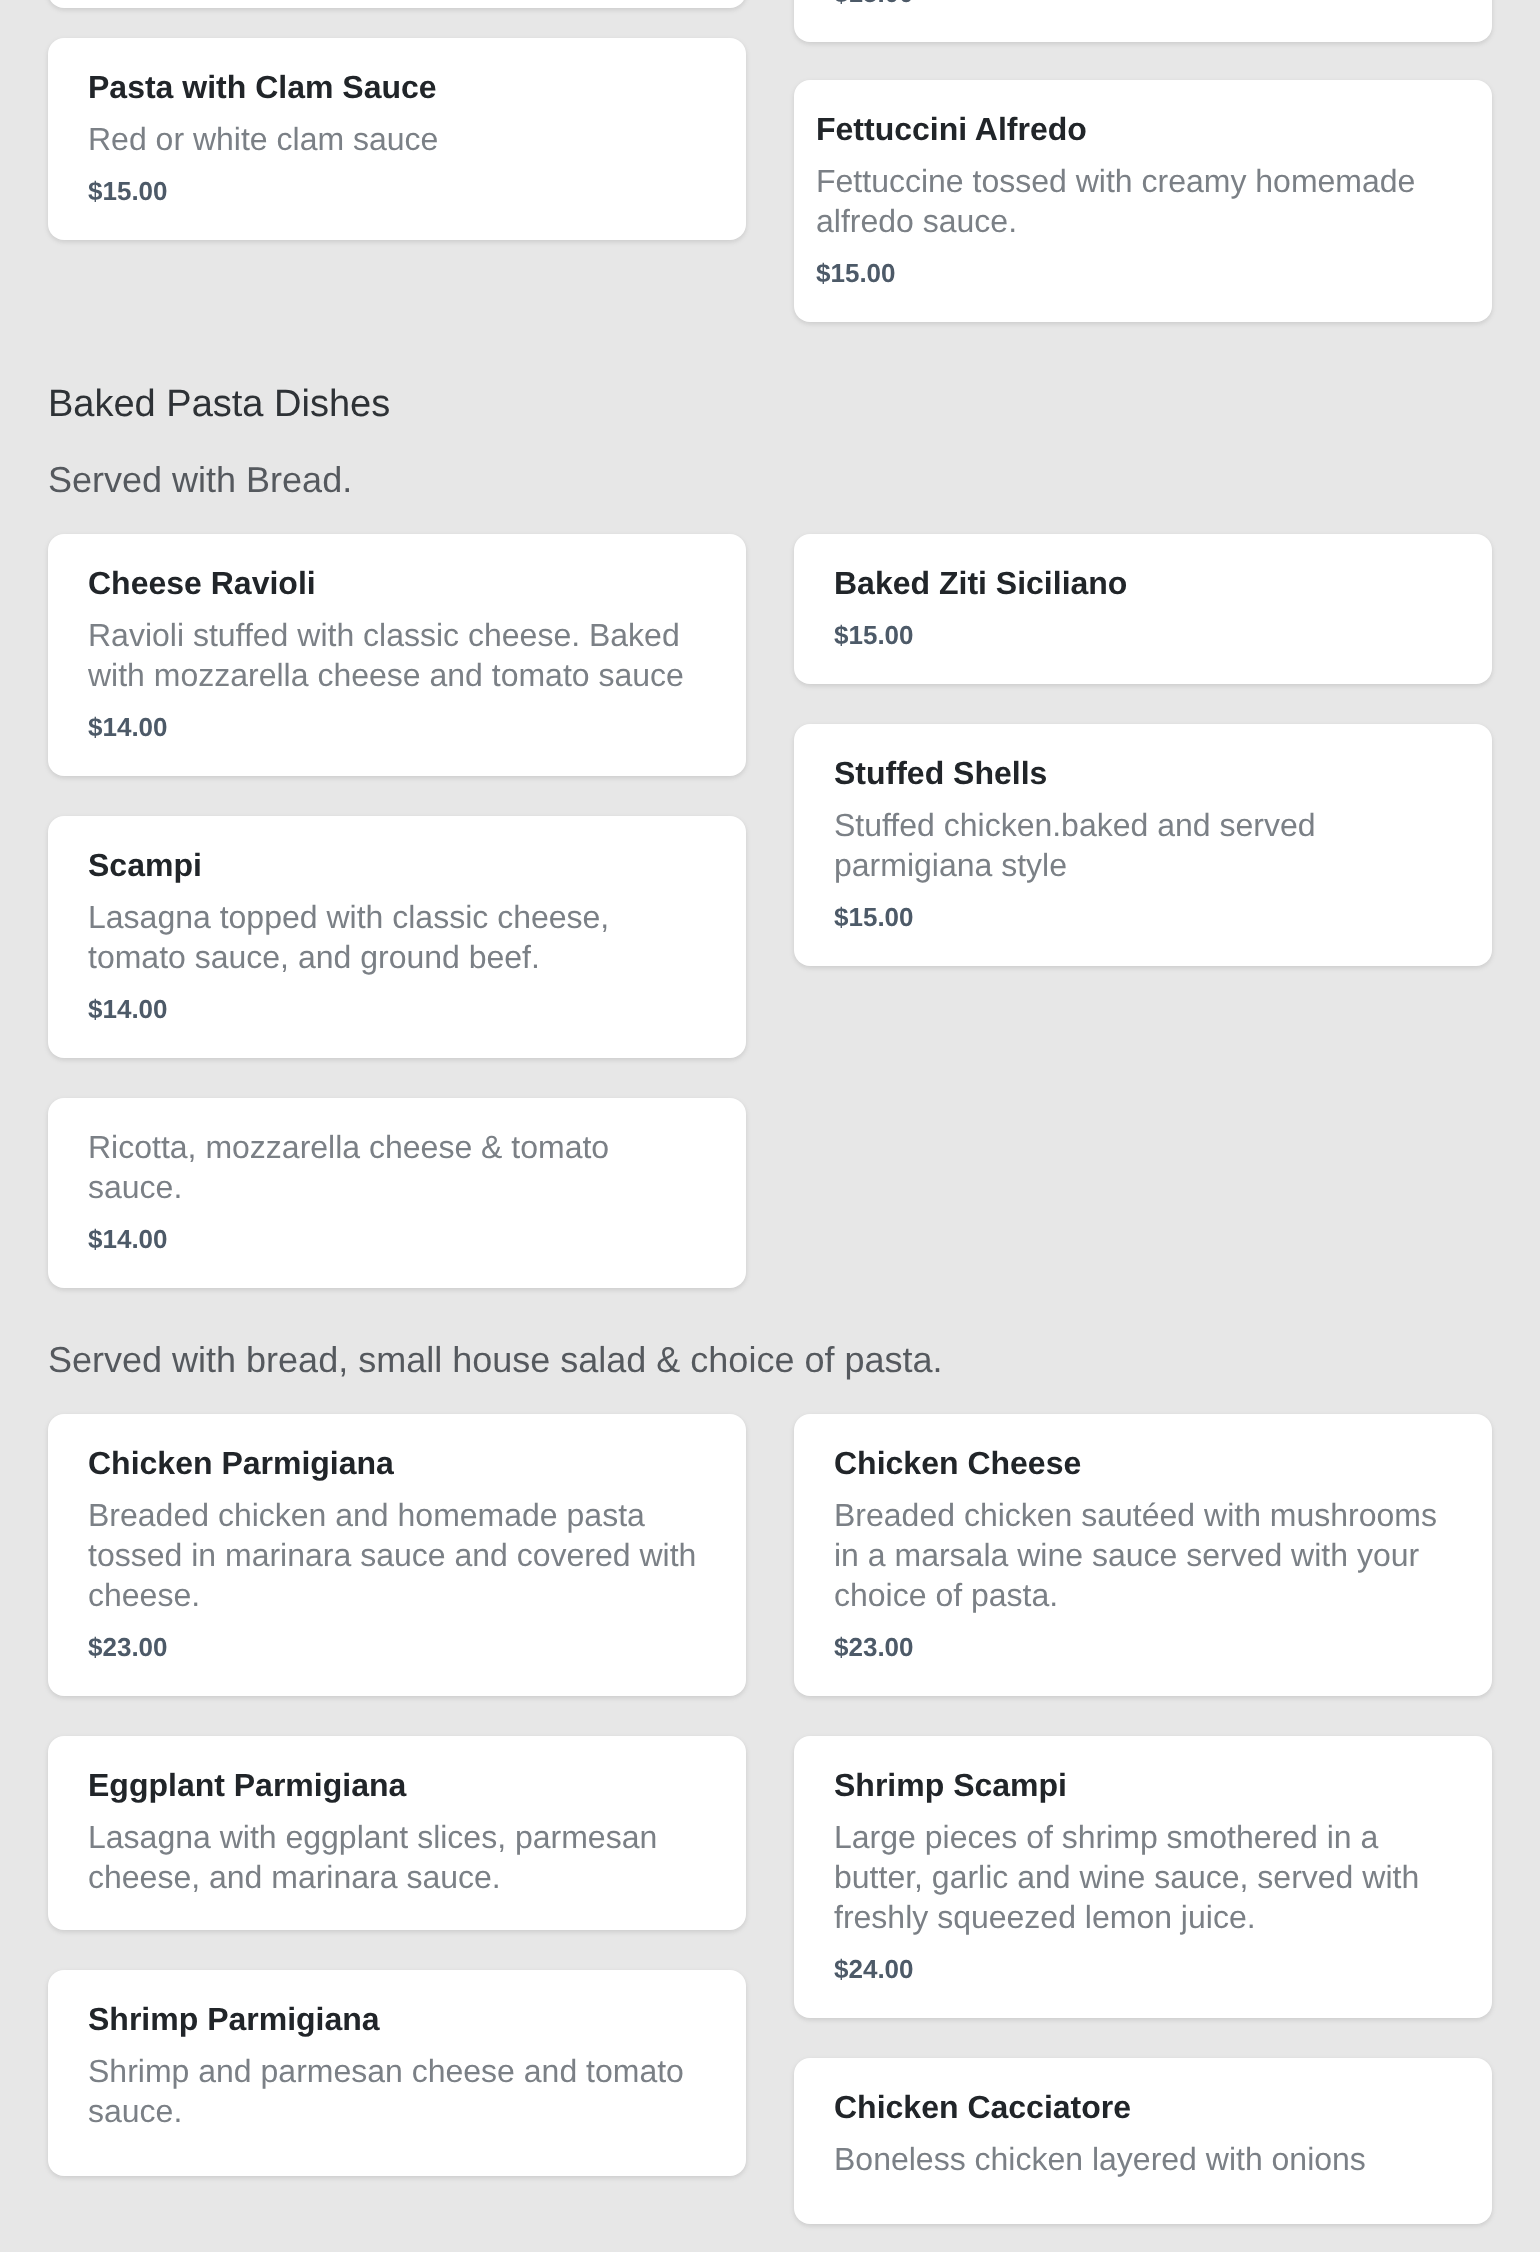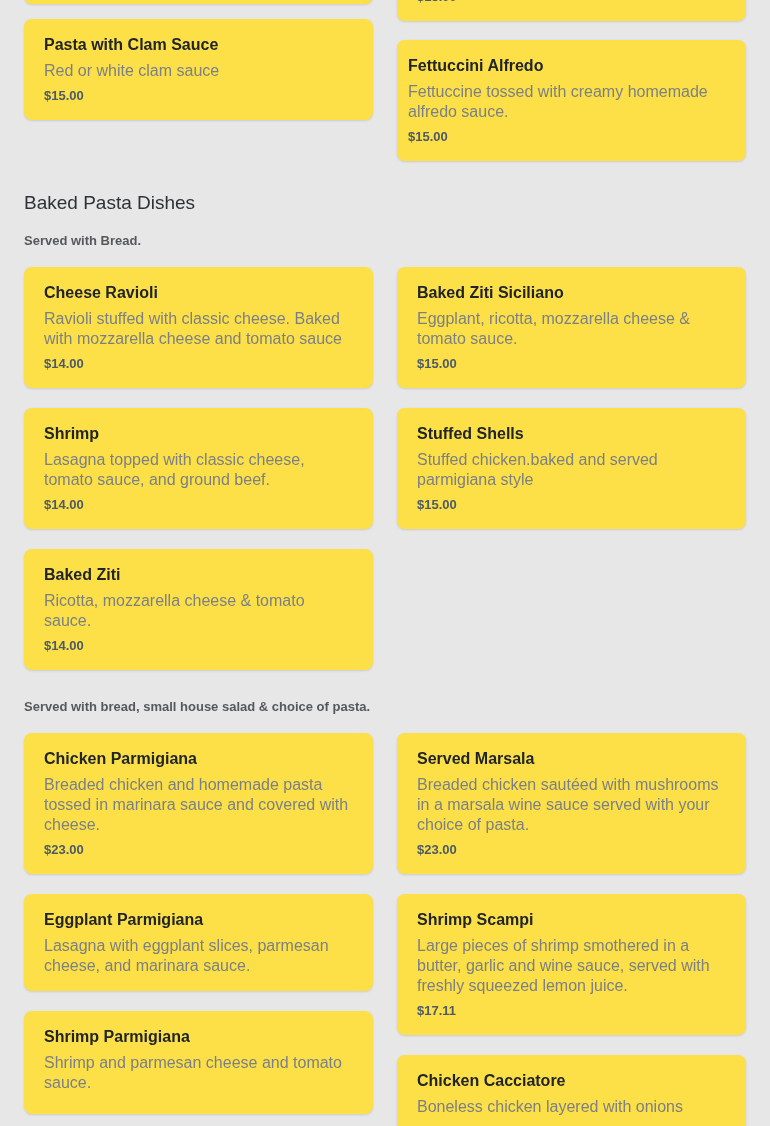--- a/index.html
+++ b/index.html
@@ -11,21 +11,21 @@
     background: #e7e7e7;
     font-family: "Liberation Sans", sans-serif;
   }
   .page { padding: 0 24px; }
 
   
   .cols { display: flex; gap: 24px; align-items: flex-start; }
   .col  { flex: 1 1 0; min-width: 0; }
 
   .card {
-    background: #fde047;
+    background: #ffffff;
     border-radius: 8px;
     padding: 16px 20px 15px;
     box-shadow: 0 1px 3px rgba(0,0,0,0.07), 0 1px 2px rgba(0,0,0,0.05);
   }
   .col .card + .card { margin-top: 20px; }
 
   .card h3 {
     margin: 0 0 6px;
     font-size: 16px;
     line-height: 20px;
@@ -57,23 +57,23 @@
   .menu-section { margin-top: 26px; }
   .menu-section h2 {
     margin: 0 0 12px;
     font-size: 19px;
     line-height: 31px;
     font-weight: 400;
     color: #2e3236;
   }
   .menu-section p.subtitle {
     margin: 0 0 16px;
-    font-size: 13px;
+    font-size: 18px;
     line-height: 21px;
-    font-weight: 700;
+    font-weight: 400;
     color: #55595e;
   }
 </style>
 </head>
 <body>
 
 <div class="page">
 
   <div class="cols">
     <div class="col">
@@ -100,34 +100,32 @@
     <h2>Baked Pasta Dishes</h2>
     <p class="subtitle">Served with Bread.</p>
     <div class="cols">
       <div class="col">
         <article class="card">
           <h3>Cheese Ravioli</h3>
           <p class="desc">Ravioli stuffed with classic cheese. Baked with mozzarella cheese and tomato sauce</p>
           <div class="price">$14.00</div>
         </article>
         <article class="card">
-          <h3>Shrimp</h3>
+          <h3>Scampi</h3>
           <p class="desc">Lasagna topped with classic cheese, tomato sauce, and ground beef.</p>
           <div class="price">$14.00</div>
         </article>
         <article class="card">
-          <h3>Baked Ziti</h3>
           <p class="desc">Ricotta, mozzarella cheese &amp; tomato sauce.</p>
           <div class="price">$14.00</div>
         </article>
       </div>
       <div class="col">
         <article class="card">
           <h3>Baked Ziti Siciliano</h3>
-          <p class="desc">Eggplant, ricotta, mozzarella cheese &amp; tomato sauce.</p>
           <div class="price">$15.00</div>
         </article>
         <article class="card">
           <h3>Stuffed Shells</h3>
           <p class="desc">Stuffed chicken.baked and served parmigiana style</p>
           <div class="price">$15.00</div>
         </article>
       </div>
     </div>
   </section>
@@ -146,28 +144,28 @@
           <p class="desc">Lasagna with eggplant slices, parmesan cheese, and marinara sauce.</p>
         </article>
         <article class="card">
           <h3>Shrimp Parmigiana</h3>
           <p class="desc">Shrimp and parmesan cheese and tomato sauce.</p>
           <div class="price"></div>
         </article>
       </div>
       <div class="col">
         <article class="card">
-          <h3>Served Marsala</h3>
+          <h3>Chicken Cheese</h3>
           <p class="desc">Breaded chicken sautéed with mushrooms in a marsala wine sauce served with your choice of pasta.</p>
           <div class="price">$23.00</div>
         </article>
         <article class="card">
           <h3>Shrimp Scampi</h3>
           <p class="desc">Large pieces of shrimp smothered in a butter, garlic and wine sauce, served with freshly squeezed lemon juice.</p>
-          <div class="price">$17.11</div>
+          <div class="price">$24.00</div>
         </article>
         <article class="card">
           <h3>Chicken Cacciatore</h3>
           <p class="desc">Boneless chicken layered with onions</p>
           <div class="price"></div>
         </article>
       </div>
     </div>
   </section>
 

